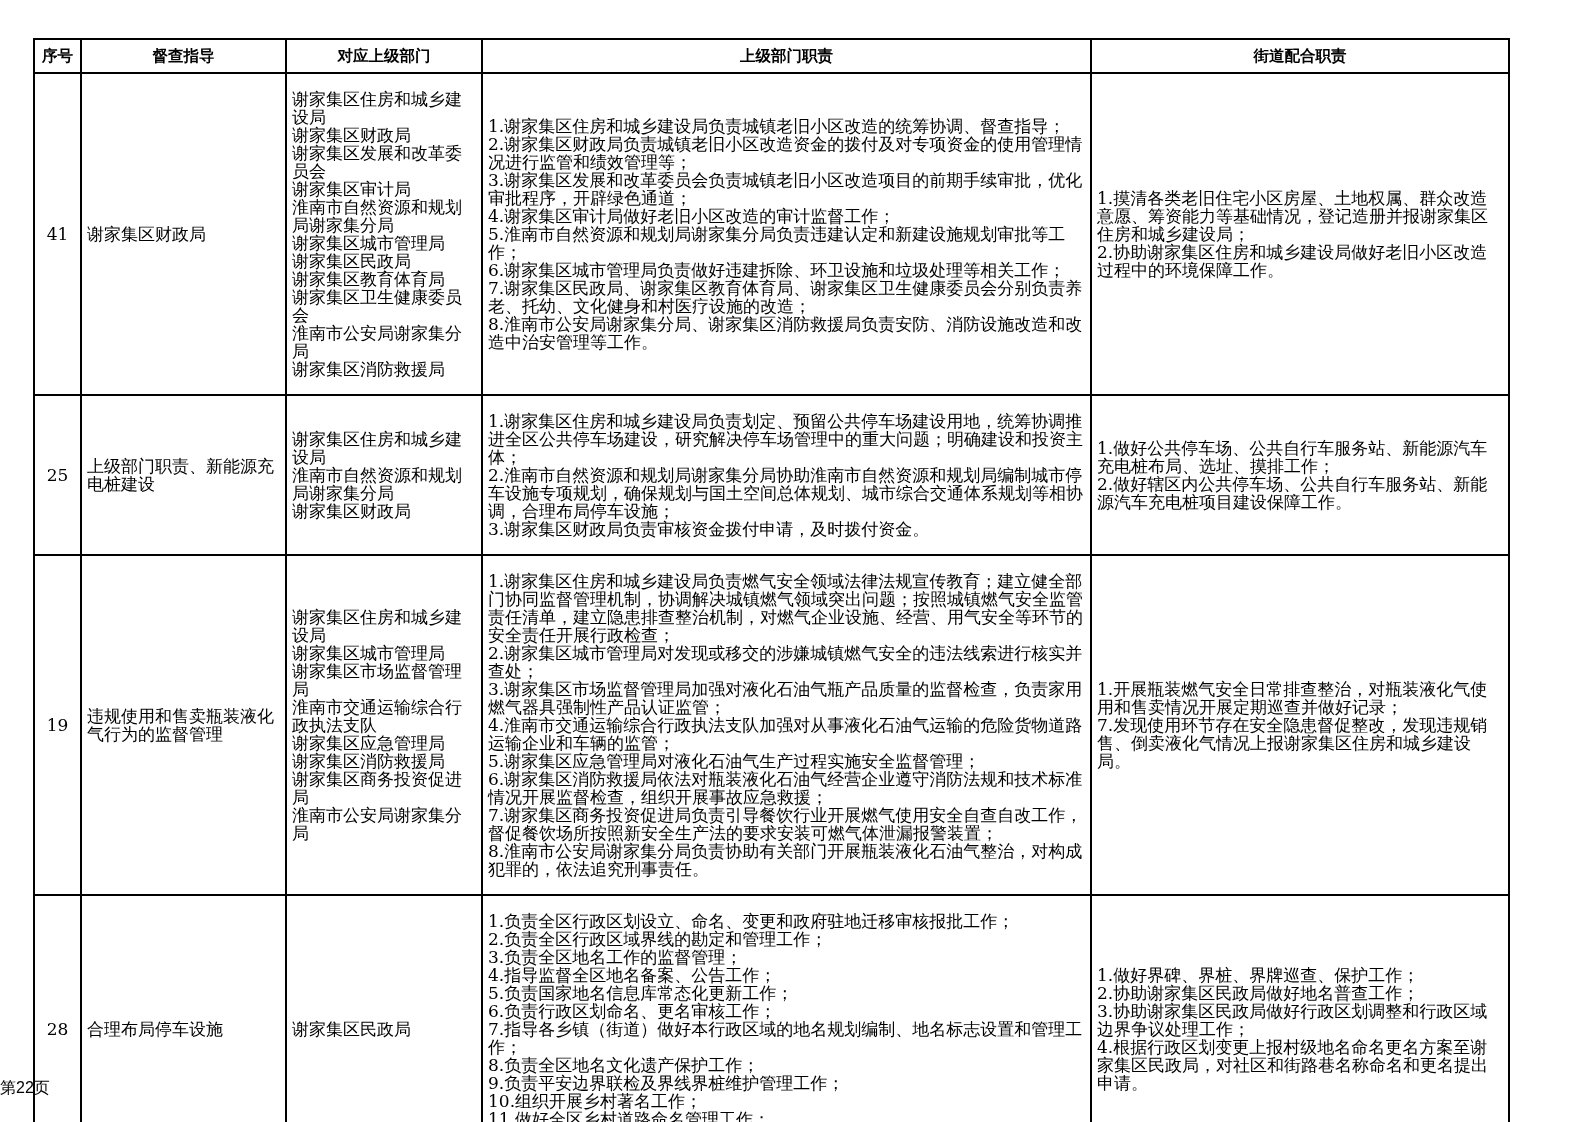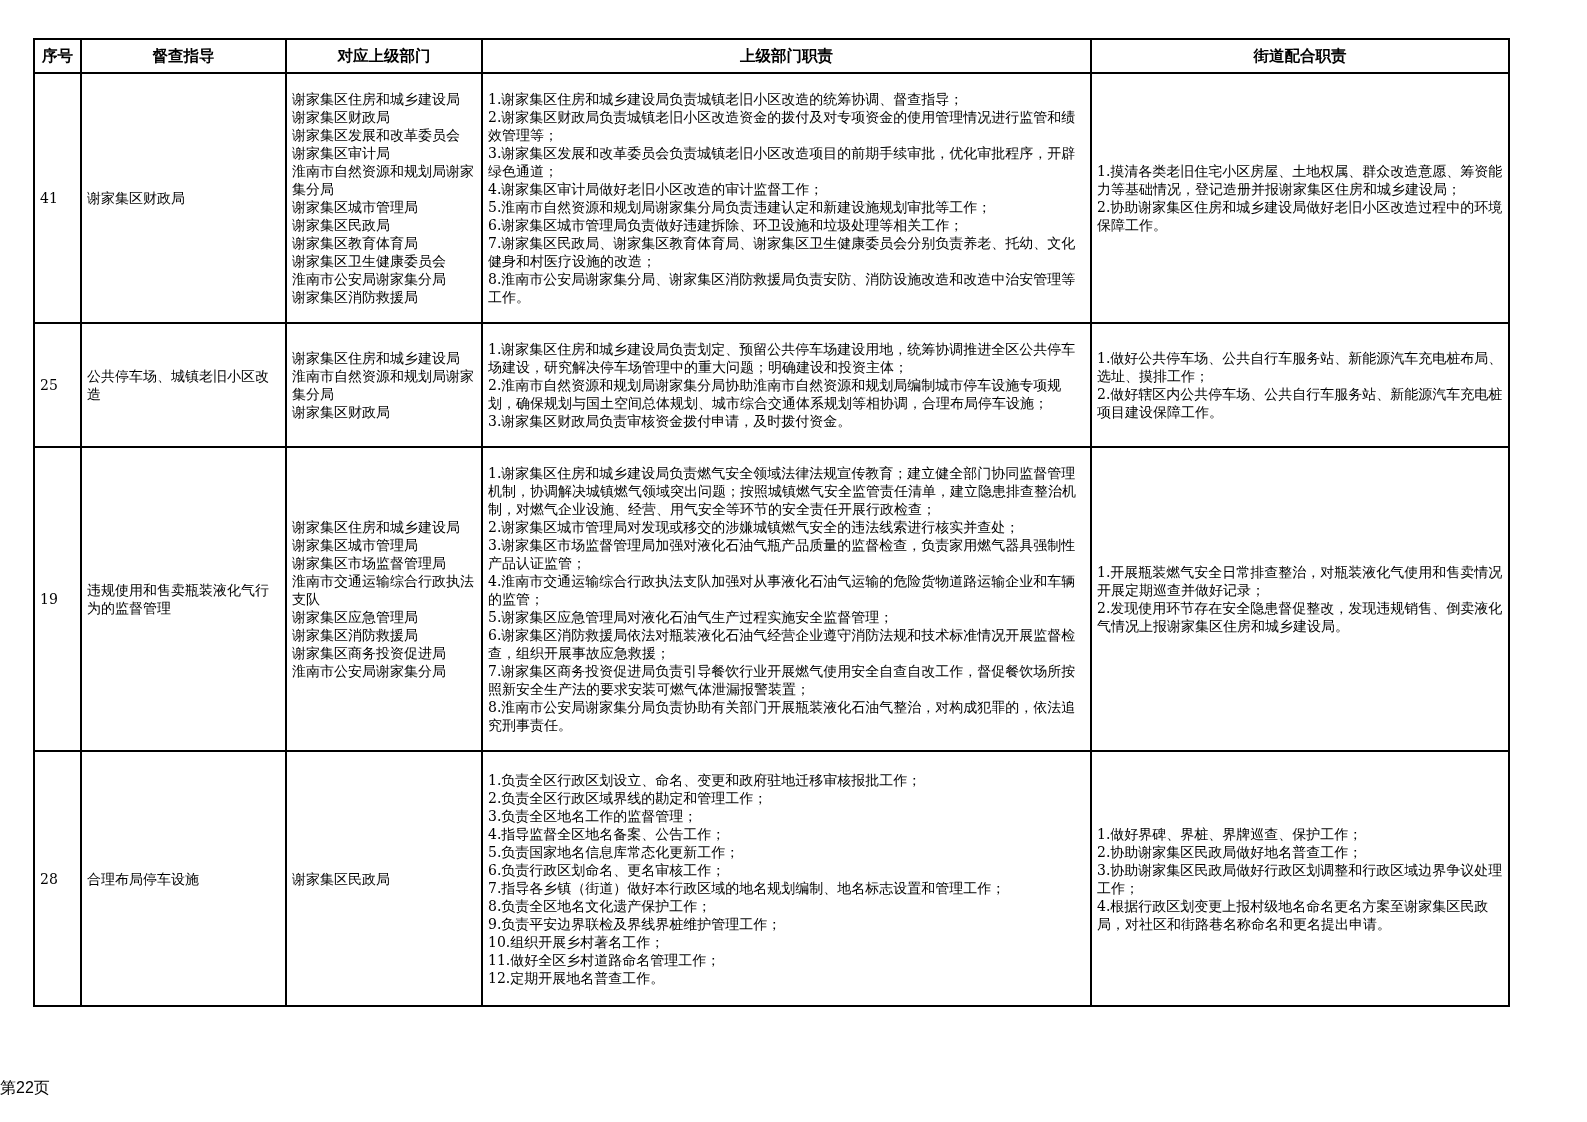--- a/index.html
+++ b/index.html
@@ -19,34 +19,34 @@
     width: 1475px;
   }
   table.matrix {
     border-collapse: collapse;
     table-layout: fixed;
     width: 1475px;
   }
   table.matrix th, table.matrix td {
     border: 2px solid #000000;
     vertical-align: middle;
-    font-size: 14px;
+    font-size: 17px;
     line-height: 18px;
     padding: 16px 5px;
     overflow: hidden;
   }
   table.matrix th {
     font-family: "Liberation Sans", sans-serif;
     font-weight: bold;
     font-size: 15.5px;
     text-align: center;
     height: 28px;
     padding: 2px 2px;
   }
-  td.c-no { text-align: left; }
+  td.c-no { text-align: center; }
   td.c-name { text-align: left; }
   td.prewrap {
     white-space: pre-wrap;
     word-break: break-all;
     text-align: left;
   }
   tr.r-41 { height: 235px; }
   tr.r-42 { height: 98px; }
   tr.r-43 { height: 272px; }
   tr.r-44 { height: 255px; }
@@ -103,21 +103,21 @@
 4.谢家集区审计局做好老旧小区改造的审计监督工作；
 5.淮南市自然资源和规划局谢家集分局负责违建认定和新建设施规划审批等工作；
 6.谢家集区城市管理局负责做好违建拆除、环卫设施和垃圾处理等相关工作；
 7.谢家集区民政局、谢家集区教育体育局、谢家集区卫生健康委员会分别负责养老、托幼、文化健身和村医疗设施的改造；
 8.淮南市公安局谢家集分局、谢家集区消防救援局负责安防、消防设施改造和改造中治安管理等工作。</td>
         <td class="prewrap">1.摸清各类老旧住宅小区房屋、土地权属、群众改造意愿、筹资能力等基础情况，登记造册并报谢家集区住房和城乡建设局；
 2.协助谢家集区住房和城乡建设局做好老旧小区改造过程中的环境保障工作。</td>
       </tr>
       <tr class="r-42">
         <td class="c-no">25</td>
-        <td class="c-name">公共停车场、城镇老旧小区改造</td>
+        <td class="c-name">上级部门职责、新能源充电桩建设</td>
         <td class="prewrap">谢家集区住房和城乡建设局
 淮南市自然资源和规划局谢家集分局
 谢家集区财政局</td>
         <td class="prewrap">1.谢家集区住房和城乡建设局负责划定、预留公共停车场建设用地，统筹协调推进全区公共停车场建设，研究解决停车场管理中的重大问题；明确建设和投资主体；
 2.淮南市自然资源和规划局谢家集分局协助淮南市自然资源和规划局编制城市停车设施专项规划，确保规划与国土空间总体规划、城市综合交通体系规划等相协调，合理布局停车设施；
 3.谢家集区财政局负责审核资金拨付申请，及时拨付资金。</td>
         <td class="prewrap">1.做好公共停车场、公共自行车服务站、新能源汽车充电桩布局、选址、摸排工作；
 2.做好辖区内公共停车场、公共自行车服务站、新能源汽车充电桩项目建设保障工作。</td>
       </tr>
       <tr class="r-43">
@@ -133,21 +133,21 @@
 淮南市公安局谢家集分局</td>
         <td class="prewrap">1.谢家集区住房和城乡建设局负责燃气安全领域法律法规宣传教育；建立健全部门协同监督管理机制，协调解决城镇燃气领域突出问题；按照城镇燃气安全监管责任清单，建立隐患排查整治机制，对燃气企业设施、经营、用气安全等环节的安全责任开展行政检查；
 2.谢家集区城市管理局对发现或移交的涉嫌城镇燃气安全的违法线索进行核实并查处；
 3.谢家集区市场监督管理局加强对液化石油气瓶产品质量的监督检查，负责家用燃气器具强制性产品认证监管；
 4.淮南市交通运输综合行政执法支队加强对从事液化石油气运输的危险货物道路运输企业和车辆的监管；
 5.谢家集区应急管理局对液化石油气生产过程实施安全监督管理；
 6.谢家集区消防救援局依法对瓶装液化石油气经营企业遵守消防法规和技术标准情况开展监督检查，组织开展事故应急救援；
 7.谢家集区商务投资促进局负责引导餐饮行业开展燃气使用安全自查自改工作，督促餐饮场所按照新安全生产法的要求安装可燃气体泄漏报警装置；
 8.淮南市公安局谢家集分局负责协助有关部门开展瓶装液化石油气整治，对构成犯罪的，依法追究刑事责任。</td>
         <td class="prewrap">1.开展瓶装燃气安全日常排查整治，对瓶装液化气使用和售卖情况开展定期巡查并做好记录；
-2.发现使用环节存在安全隐患督促整改，发现违规销售、倒卖液化气情况上报谢家集区住房和城乡建设局。</td>
+7.发现使用环节存在安全隐患督促整改，发现违规销售、倒卖液化气情况上报谢家集区住房和城乡建设局。</td>
       </tr>
       <tr class="r-44">
         <td class="c-no">28</td>
         <td class="c-name">合理布局停车设施</td>
         <td class="prewrap">谢家集区民政局</td>
         <td class="prewrap">1.负责全区行政区划设立、命名、变更和政府驻地迁移审核报批工作；
 2.负责全区行政区域界线的勘定和管理工作；
 3.负责全区地名工作的监督管理；
 4.指导监督全区地名备案、公告工作；
 5.负责国家地名信息库常态化更新工作；

